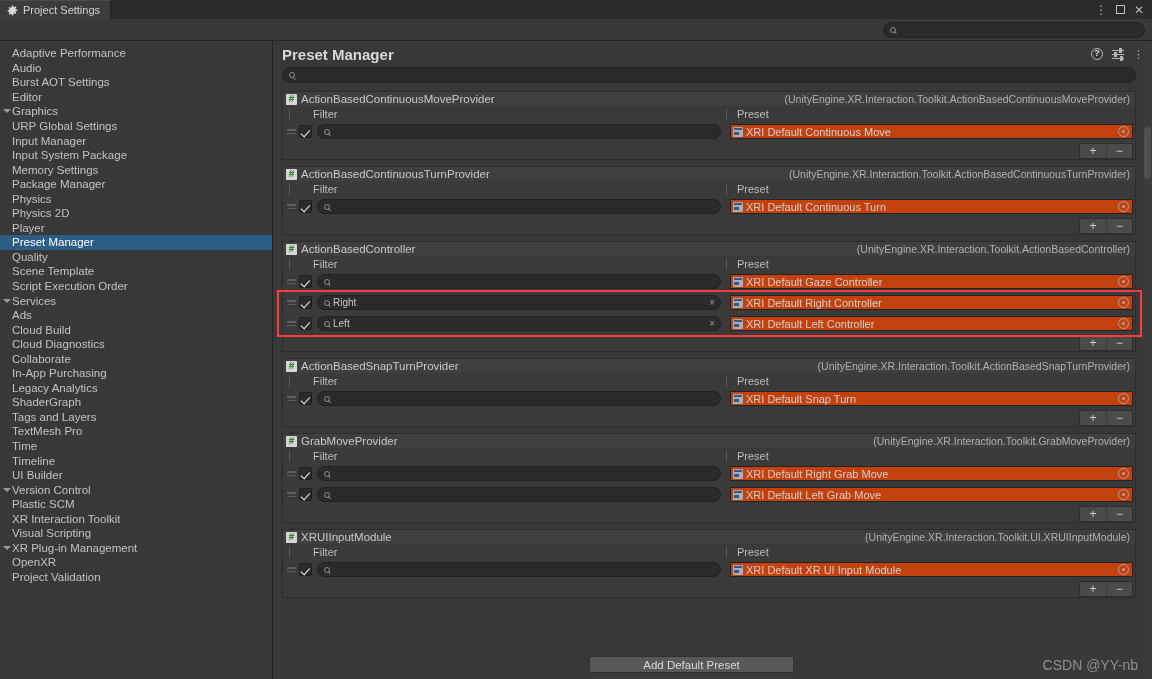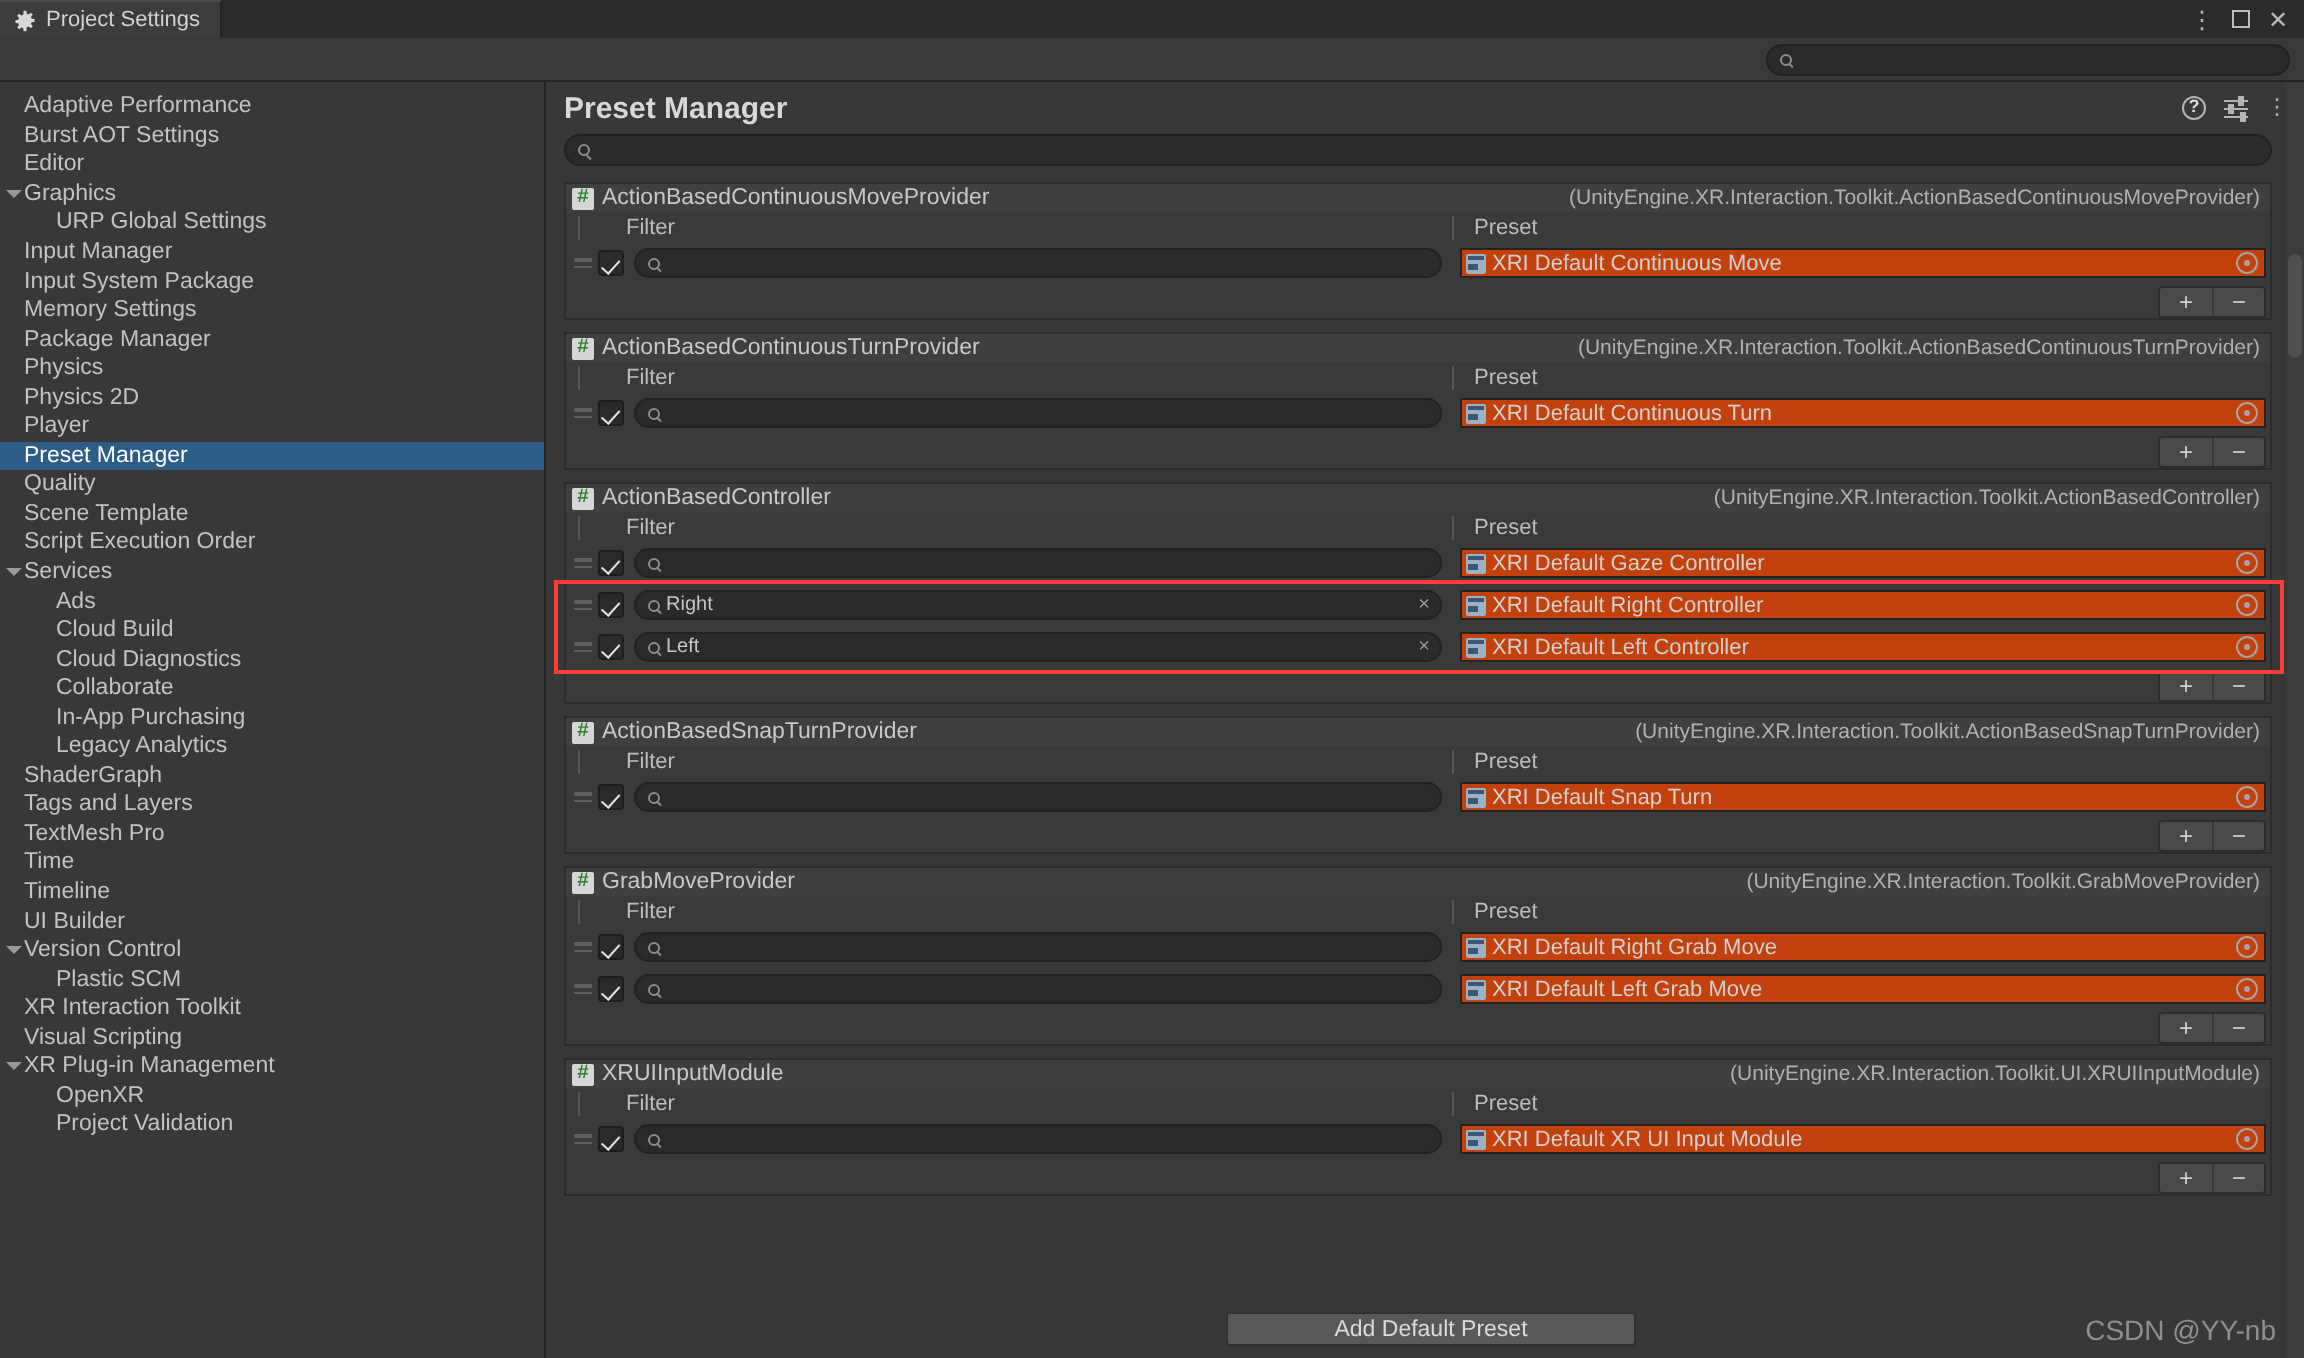--- a/index.html
+++ b/index.html
@@ -56,21 +56,21 @@
   
   .sidebar {
     width: 273px; flex: 0 0 273px; background: #383838;
     border-right: 1px solid #232323; padding-top: 5px; overflow: hidden;
   }
   .side-item {
     height: 14.55px; display: flex; align-items: center; font-size: 11.5px;
     color: #c2c2c2; padding-left: 12px; white-space: nowrap; position: relative;
   }
   .side-item.sel { background: #2c5d87; color: #ffffff; }
-  .side-item.child { padding-left: 28px; }
+  .side-item.child { padding-left: 12px; }
   .side-item .arrow {
     position: absolute; left: 3px; width: 0; height: 0;
     border-left: 4px solid transparent; border-right: 4px solid transparent;
     border-top: 4.5px solid #9a9a9a;
   }
 
   
   .main { flex: 1 1 auto; background: #383838; display: flex; flex-direction: column; min-width: 0; position: relative; }
   .main-head { height: 26px; display: flex; align-items: center; padding: 0 8px 0 9px; flex: 0 0 26px; }
   .main-title { font-size: 15px; color: #d8d8d8; font-weight: bold; }
@@ -168,21 +168,21 @@
   .pm-btn + .pm-btn { border-left: 1px solid #3a3a3a; }
 
   
   .hl-box {
     position: absolute; border: 2px solid #ff3b3b; pointer-events: none; z-index: 40;
   }
 
   
   .footer { flex: 0 0 29px; position: relative; display: flex; align-items: center; }
   .add-btn {
-    position: absolute; left: 340px; width: 205px; height: 17px; background: #585858;
+    position: absolute; left: 316px; width: 205px; height: 17px; background: #585858;
     border: 1px solid #313131; border-radius: 2px; display: flex; align-items: center;
     justify-content: center; font-size: 11.5px; color: #dadada;
   }
   .watermark { position: absolute; right: 14px; font-size: 14px; color: #8f8f8f; }
 
   
   .vscroll { position: absolute; top: 0; right: 0; width: 9px; height: 100%; background: #3b3b3b; }
   .vscroll .thumb { position: absolute; top: 86px; left: 1px; width: 7px; height: 52px; background: #4f4f4f; border-radius: 4px; }
 </style>
 </head>
@@ -212,20 +212,23 @@
     </div>
   </div>
 
   <div class="body">
 
     <div class="sidebar" id="sidebar">
         <div class="side-item">
           <span>Adaptive Performance</span>
         </div>
         <div class="side-item">
+          <span>Audio</span>
+        </div>
+        <div class="side-item">
           <span>Burst AOT Settings</span>
         </div>
         <div class="side-item">
           <span>Editor</span>
         </div>
         <div class="side-item">
           <span class="arrow"></span>
           <span>Graphics</span>
         </div>
         <div class="side-item child">

